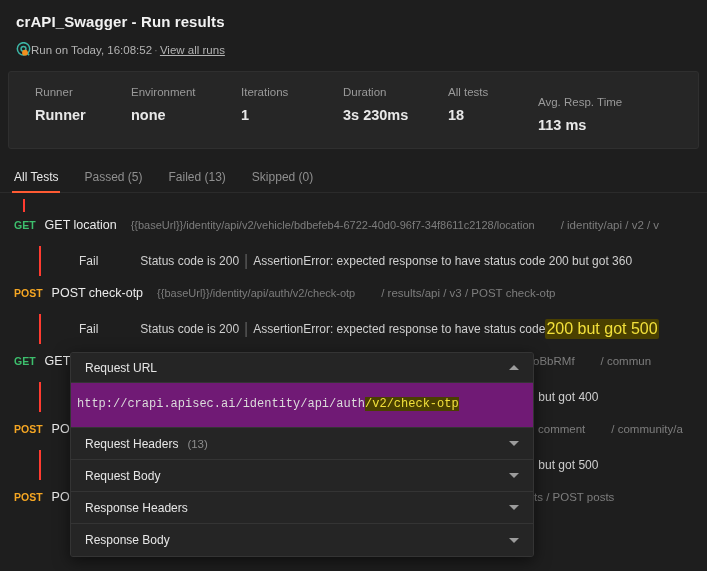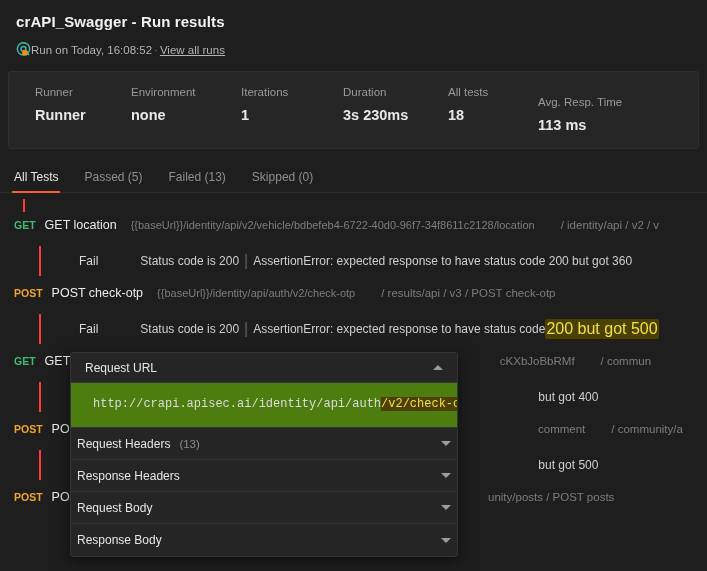--- a/index.html
+++ b/index.html
@@ -90,51 +90,51 @@
     margin: 4px 0 4px 9px; flex: 0 0 2px;
   }
   .fail-label { font-size: 12px; color: #dadada; margin-left: 38px; }
   .assert-text { font-size: 12px; color: #cfcfcf; margin-left: 42px; }
   .assert-divider { color: #5e5e5e; margin: 0 5px; }
   .hl { background: #4a4000; color: #f2e03a; border-radius: 2px; padding: 1px 1px; }
 
   
   .overlay {
     position: absolute;
-    left: 70px; top: 352px; width: 388px;
+    left: 70px; top: 352px; width: 464px;
     background: #252525;
     border: 1px solid #343434;
     border-radius: 3px;
     box-shadow: 0 4px 16px rgba(0,0,0,.55);
     overflow: hidden;
   }
   .ov-header {
     display: flex; align-items: center; justify-content: space-between;
     padding: 0 14px; height: 30px;
     border-bottom: 1px solid #343434;
     background: #252525;
   }
   .ov-title { font-size: 12px; color: #e6e6e6; }
   .ov-title .count { color: #8c8c8c; font-size: 11.5px; margin-left: 9px; }
   .caret { width: 0; height: 0; border-left: 5px solid transparent; border-right: 5px solid transparent; }
   .caret.up { border-bottom: 5px solid #9c9c9c; }
   .caret.down { border-top: 5px solid #9c9c9c; }
   .ov-body {
-    padding: 14px 16px 16px 22px;
-    background: #4d7c0f;
+    padding: 14px 16px 16px 6px;
+    background: #701a75;
     border-bottom: 1px solid #343434;
   }
   .ov-url {
     font-family: "Liberation Mono", monospace;
     font-size: 12px; color: #dcdcdc; white-space: nowrap;
   }
   .ov-url .hl2 { background: #4a4000; color: #f2e03a; }
   .ov-section {
     display: flex; align-items: center; justify-content: space-between;
-    padding: 0 6px; height: 32px;
+    padding: 0 14px; height: 32px;
     border-bottom: 1px solid #343434;
     background: #252525; cursor: pointer;
   }
   .ov-section:last-child { border-bottom: none; }
 </style>
 </head>
 <body>
 
 <div class="page">
 
@@ -261,26 +261,26 @@
     </div>
     <div class="ov-body">
       <div class="ov-url"><span>http://crapi.apisec.ai/identity/api/auth</span><span class="hl2">/v2/check-otp</span></div>
     </div>
 
     <div class="ov-section">
       <span class="ov-title"><span>Request Headers</span><span class="count">(13)</span></span>
       <span class="caret down"></span>
     </div>
     <div class="ov-section">
+      <span class="ov-title">Request Body</span>
+      <span class="caret down"></span>
+    </div>
+    <div class="ov-section">
       <span class="ov-title">Response Headers</span>
       <span class="caret down"></span>
     </div>
     <div class="ov-section">
-      <span class="ov-title">Request Body</span>
-      <span class="caret down"></span>
-    </div>
-    <div class="ov-section">
       <span class="ov-title">Response Body</span>
       <span class="caret down"></span>
     </div>
   </div>
 
 </div>
 
 </body></html>

